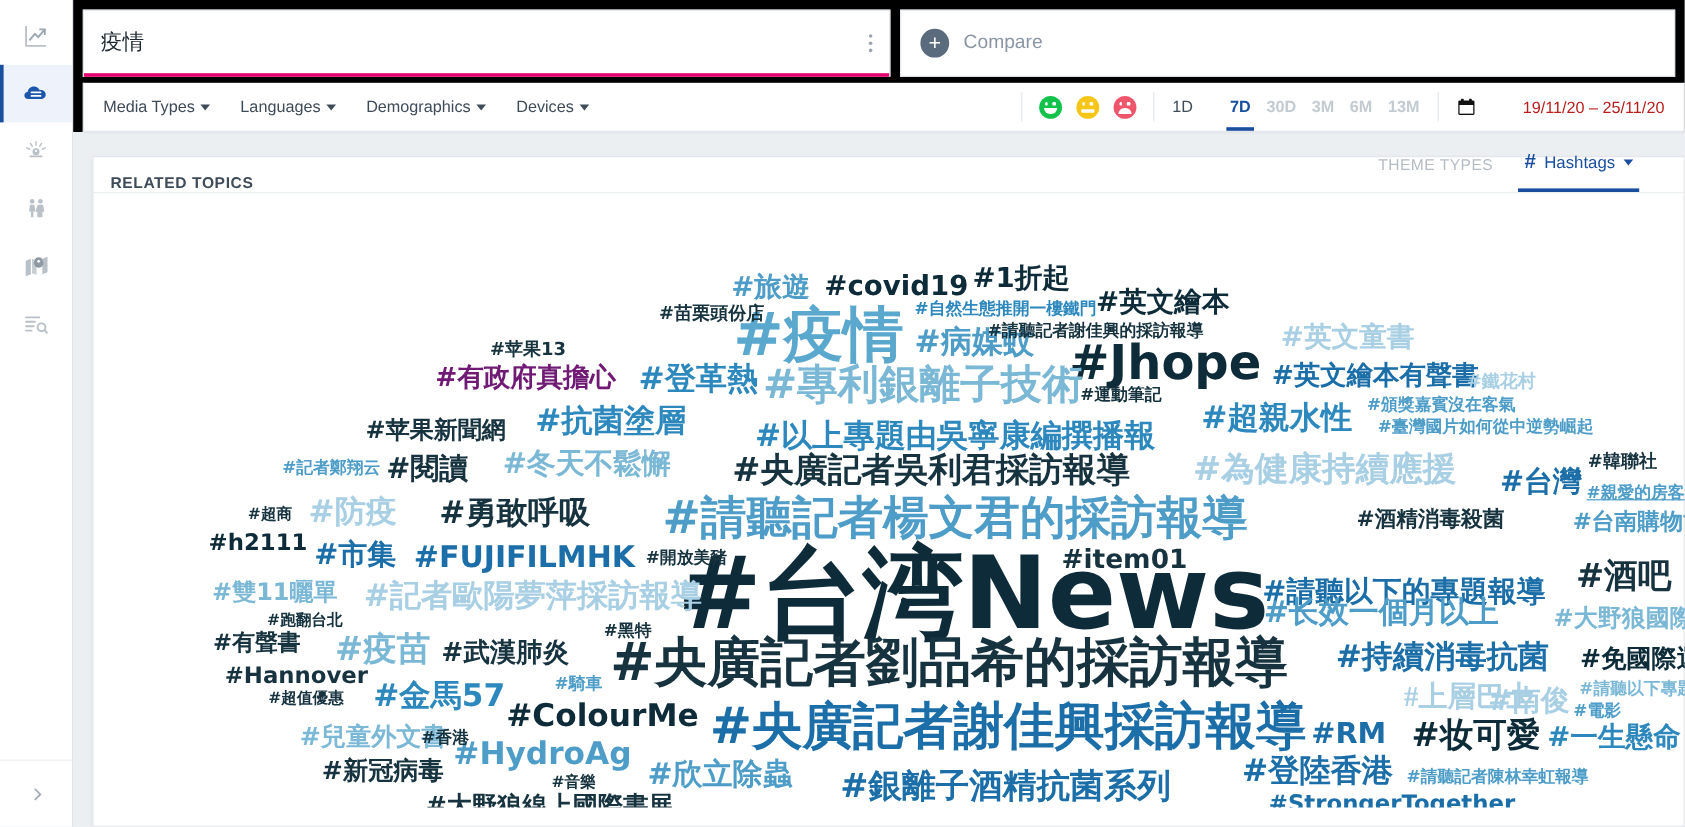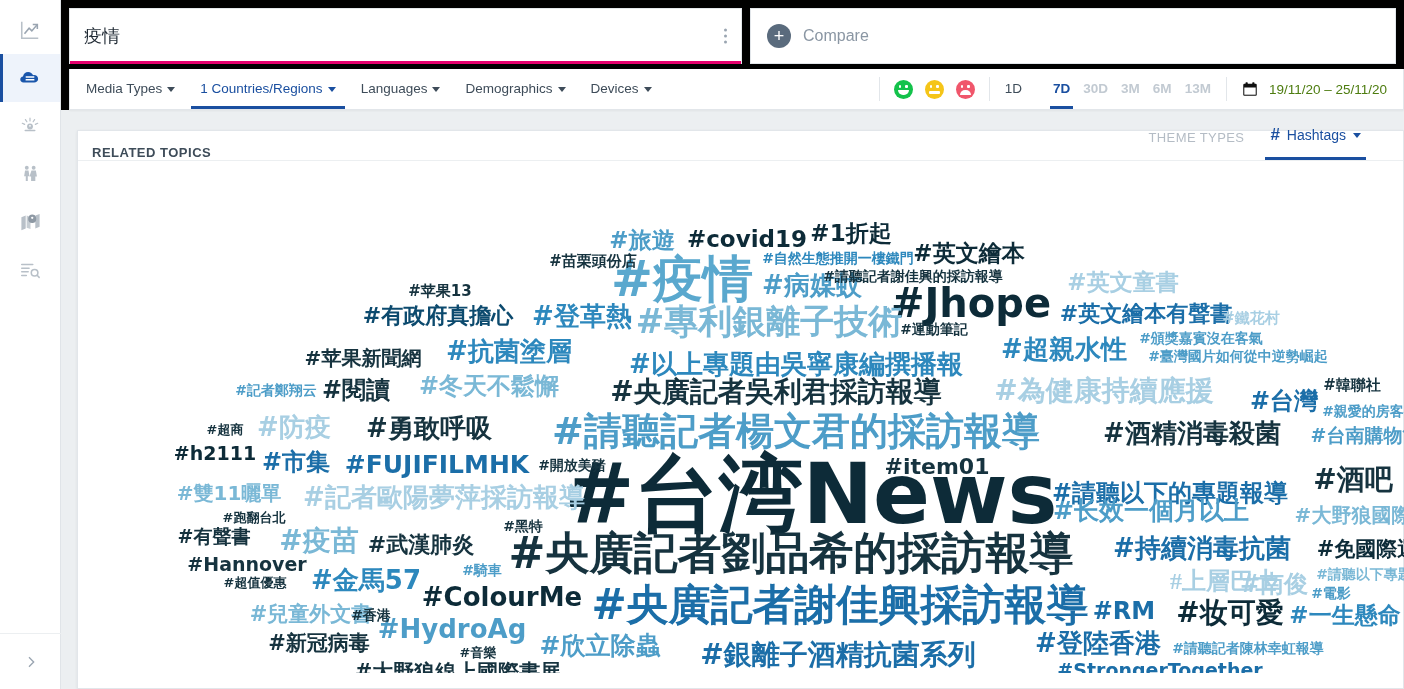--- a/index.html
+++ b/index.html
@@ -132,21 +132,21 @@
     position: relative; font-size: 13.5px; color: #c2cad2; font-weight: bold;
     padding: 11px 1px 12px 1px; cursor: pointer;
   }
   .range.on1 { color: #3e4c59; font-weight: normal; }
   .range.active { color: #1a4fa0; margin-left: 18px; }
   .range.active::after {
     content: ""; position: absolute; left: -2px; right: -2px; bottom: -1px;
     height: 3px; background: #1a4fa0;
   }
   #daterange { display: flex; align-items: center; gap: 10px; padding-right: 16px; cursor: pointer; }
-  #daterange span { font-size: 13.5px; color: #4d7c0f; }
+  #daterange span { font-size: 13.5px; color: #b91c1c; margin-left: 28px; }
 
   
   #card {
     position: absolute; left: 77px; top: 130px;
     width: 1327px; height: 559px;
     background: #fff;
     border: 1px solid #e2e6ea;
     box-shadow: 0 1px 3px rgba(0,0,0,.07);
   }
   #card-head {
@@ -290,23 +290,20 @@
         <div id="compare-label">Compare</div>
       </div>
 
     </div>
   </div>
 
   <div id="filterbar">
 
     <div class="filter-item">
       <span>Media Types</span><span class="caret"></span>
-    </div>
-    <div class="filter-item selected">
-      <span>1 Countries/Regions</span><span class="caret"></span>
     </div>
     <div class="filter-item">
       <span>Languages</span><span class="caret"></span>
     </div>
     <div class="filter-item">
       <span>Demographics</span><span class="caret"></span>
     </div>
     <div class="filter-item">
       <span>Devices</span><span class="caret"></span>
     </div>
@@ -375,35 +372,35 @@
         <div class="w" style="left: 713px; top: 392px; font-size: 44px; color: rgb(22, 51, 63);">#央廣記者劉品希的採訪報導</div>
         <div class="w" style="left: 762px; top: 444px; font-size: 42px; color: rgb(27, 110, 168);">#央廣記者謝佳興採訪報導</div>
         <div class="w" style="left: 893px; top: 142px; font-size: 40px; color: rgb(13, 43, 56);">#Jhope</div>
         <div class="w" style="left: 718px; top: 270px; font-size: 38px; color: rgb(77, 157, 200);">#請聽記者楊文君的採訪報導</div>
         <div class="w" style="left: 604px; top: 118px; font-size: 50px; color: rgb(90, 168, 206);">#疫情</div>
         <div class="w" style="left: 691px; top: 160px; font-size: 34px; color: rgb(122, 184, 214);">#專利銀離子技術</div>
         <div class="w" style="left: 698px; top: 231px; font-size: 28px; color: rgb(22, 51, 63);">#央廣記者吳利君採訪報導</div>
         <div class="w" style="left: 718px; top: 203px; font-size: 26px; color: rgb(45, 136, 189);">#以上專題由吳寧康編撰播報</div>
         <div class="w" style="left: 760px; top: 494px; font-size: 28px; color: rgb(27, 110, 168);">#銀離子酒精抗菌系列</div>
         <div class="w" style="left: 1092px; top: 308px; font-size: 24px; color: rgb(27, 110, 168); margin-top: 24px;">#請聽以下的專題報導</div>
-        <div class="w" style="left: 1114px; top: 272px; font-size: 26px; color: rgb(22, 51, 63);">#酒精消毒殺菌</div>
+        <div class="w" style="left: 1114px; top: 272px; font-size: 18px; color: rgb(22, 51, 63);">#酒精消毒殺菌</div>
         <div class="w" style="left: 1026px; top: 230px; font-size: 28px; color: rgb(168, 207, 227);">#為健康持續應援</div>
         <div class="w" style="left: 986px; top: 188px; font-size: 26px; color: rgb(45, 136, 189);">#超親水性</div>
         <div class="w" style="left: 366px; top: 336px; font-size: 26px; color: rgb(168, 207, 227);">#記者歐陽夢萍採訪報導</div>
         <div class="w" style="left: 1073px; top: 349px; font-size: 25px; color: rgb(77, 157, 200);">#长效一個月以上</div>
         <div class="w" style="left: 1124px; top: 387px; font-size: 26px; color: rgb(27, 110, 168);">#持續消毒抗菌</div>
         <div class="w" style="left: 431px; top: 190px; font-size: 26px; color: rgb(45, 136, 189);">#抗菌塗層</div>
         <div class="w" style="left: 1020px; top: 482px; font-size: 26px; color: rgb(27, 110, 168);">#登陸香港</div>
         <div class="w" style="left: 351px; top: 267px; font-size: 26px; color: rgb(22, 51, 63);">#勇敢呼吸</div>
         <div class="w" style="left: 1152px; top: 452px; font-size: 28px; color: rgb(13, 43, 56);">#妆可愛</div>
         <div class="w" style="left: 411px; top: 225px; font-size: 24px; color: rgb(122, 184, 214);">#冬天不鬆懈</div>
         <div class="w" style="left: 359px; top: 303px; font-size: 25px; color: rgb(27, 110, 168);">#FUJIFILMHK</div>
         <div class="w" style="left: 1068px; top: 153px; font-size: 22px; color: rgb(27, 110, 168);">#英文繪本有聲書</div>
         <div class="w" style="left: 504px; top: 155px; font-size: 26px; color: rgb(45, 136, 189);">#登革熱</div>
-        <div class="w" style="left: 360px; top: 155px; font-size: 22px; color: #0c4a6e;">#有政府真擔心</div>
+        <div class="w" style="left: 360px; top: 155px; font-size: 22px; color: #701a75;">#有政府真擔心</div>
         <div class="w" style="left: 734px; top: 124px; font-size: 26px; color: rgb(77, 157, 200);">#病媒蚊</div>
         <div class="w" style="left: 1267px; top: 454px; font-size: 23px; color: rgb(45, 136, 189);">#一生懸命</div>
         <div class="w" style="left: 424px; top: 436px; font-size: 26px; color: rgb(13, 43, 56);">#ColourMe</div>
         <div class="w" style="left: 522px; top: 484px; font-size: 25px; color: rgb(77, 157, 200);">#欣立除蟲</div>
         <div class="w" style="left: 374px; top: 468px; font-size: 26px; color: rgb(77, 157, 200);">#HydroAg</div>
         <div class="w" style="left: 1275px; top: 319px; font-size: 28px; color: rgb(22, 51, 63);">#酒吧</div>
         <div class="w" style="left: 343px; top: 384px; font-size: 22px; color: rgb(22, 51, 63);">#武漢肺炎</div>
         <div class="w" style="left: 288px; top: 419px; font-size: 26px; color: rgb(45, 136, 189); text-align: right;">#金馬57</div>
         <div class="w" style="left: 241px; top: 380px; font-size: 28px; color: rgb(122, 184, 214);">#疫苗</div>
         <div class="w" style="left: 1206px; top: 240px; font-size: 24px; color: rgb(27, 110, 168);">#台灣</div>
@@ -433,21 +430,21 @@
         <div class="w" style="left: 1288px; top: 274px; font-size: 19px; color: rgb(77, 157, 200);">#台南購物節</div>
         <div class="w" style="left: 835px; top: 115px; font-size: 14px; color: rgb(22, 51, 63);">#請聽記者謝佳興的採訪報導</div>
         <div class="w" style="left: 760px; top: 97px; font-size: 14px; color: rgb(45, 136, 189);">#自然生態推開一樓鐵門</div>
         <div class="w" style="left: 515px; top: 100px; font-size: 15px; color: rgb(22, 51, 63);">#苗栗頭份店</div>
         <div class="w" style="left: 362px; top: 130px; font-size: 15px; color: rgb(22, 51, 63);">#苹果13</div>
         <div class="w" style="left: 856px; top: 168px; font-size: 14px; color: rgb(22, 51, 63);">#運動筆記</div>
         <div class="w" style="left: 1173px; top: 157px; font-size: 15px; color: rgb(168, 207, 227);">#鐵花村</div>
         <div class="w" style="left: 1123px; top: 177px; font-size: 14px; color: rgb(77, 157, 200);">#頒獎嘉賓沒在客氣</div>
         <div class="w" style="left: 1160px; top: 195px; font-size: 14px; color: rgb(77, 157, 200);">#臺灣國片如何從中逆勢崛起</div>
         <div class="w" style="left: 1274px; top: 224px; font-size: 15px; color: rgb(22, 51, 63);">#韓聯社</div>
-        <div class="w" style="left: 1285px; top: 250px; font-size: 14px; color: rgb(77, 157, 200);">#親愛的房客</div>
+        <div class="w" style="left: 1285px; top: 250px; font-size: 14px; color: rgb(77, 157, 200); text-decoration: underline;">#親愛的房客</div>
         <div class="w" style="left: 198px; top: 229px; font-size: 14px; color: rgb(77, 157, 200);">#記者鄭翔云</div>
         <div class="w" style="left: 147px; top: 268px; font-size: 13px; color: rgb(22, 51, 63);">#超商</div>
         <div class="w" style="left: 494px; top: 304px; font-size: 14px; color: rgb(22, 51, 63);">#開放美豬</div>
         <div class="w" style="left: 176px; top: 356px; font-size: 13px; color: rgb(22, 51, 63);">#跑翻台北</div>
         <div class="w" style="left: 445px; top: 365px; font-size: 14px; color: rgb(22, 51, 63);">#黑特</div>
         <div class="w" style="left: 404px; top: 409px; font-size: 14px; color: rgb(77, 157, 200);">#騎車</div>
         <div class="w" style="left: 177px; top: 421px; font-size: 13px; color: rgb(22, 51, 63);">#超值優惠</div>
         <div class="w" style="left: 293px; top: 454px; font-size: 14px; color: rgb(22, 51, 63);">#香港</div>
         <div class="w" style="left: 400px; top: 491px; font-size: 13px; color: rgb(22, 51, 63);">#音樂</div>
         <div class="w" style="left: 859px; top: 306px; font-size: 22px; color: rgb(22, 51, 63);">#item01</div>

